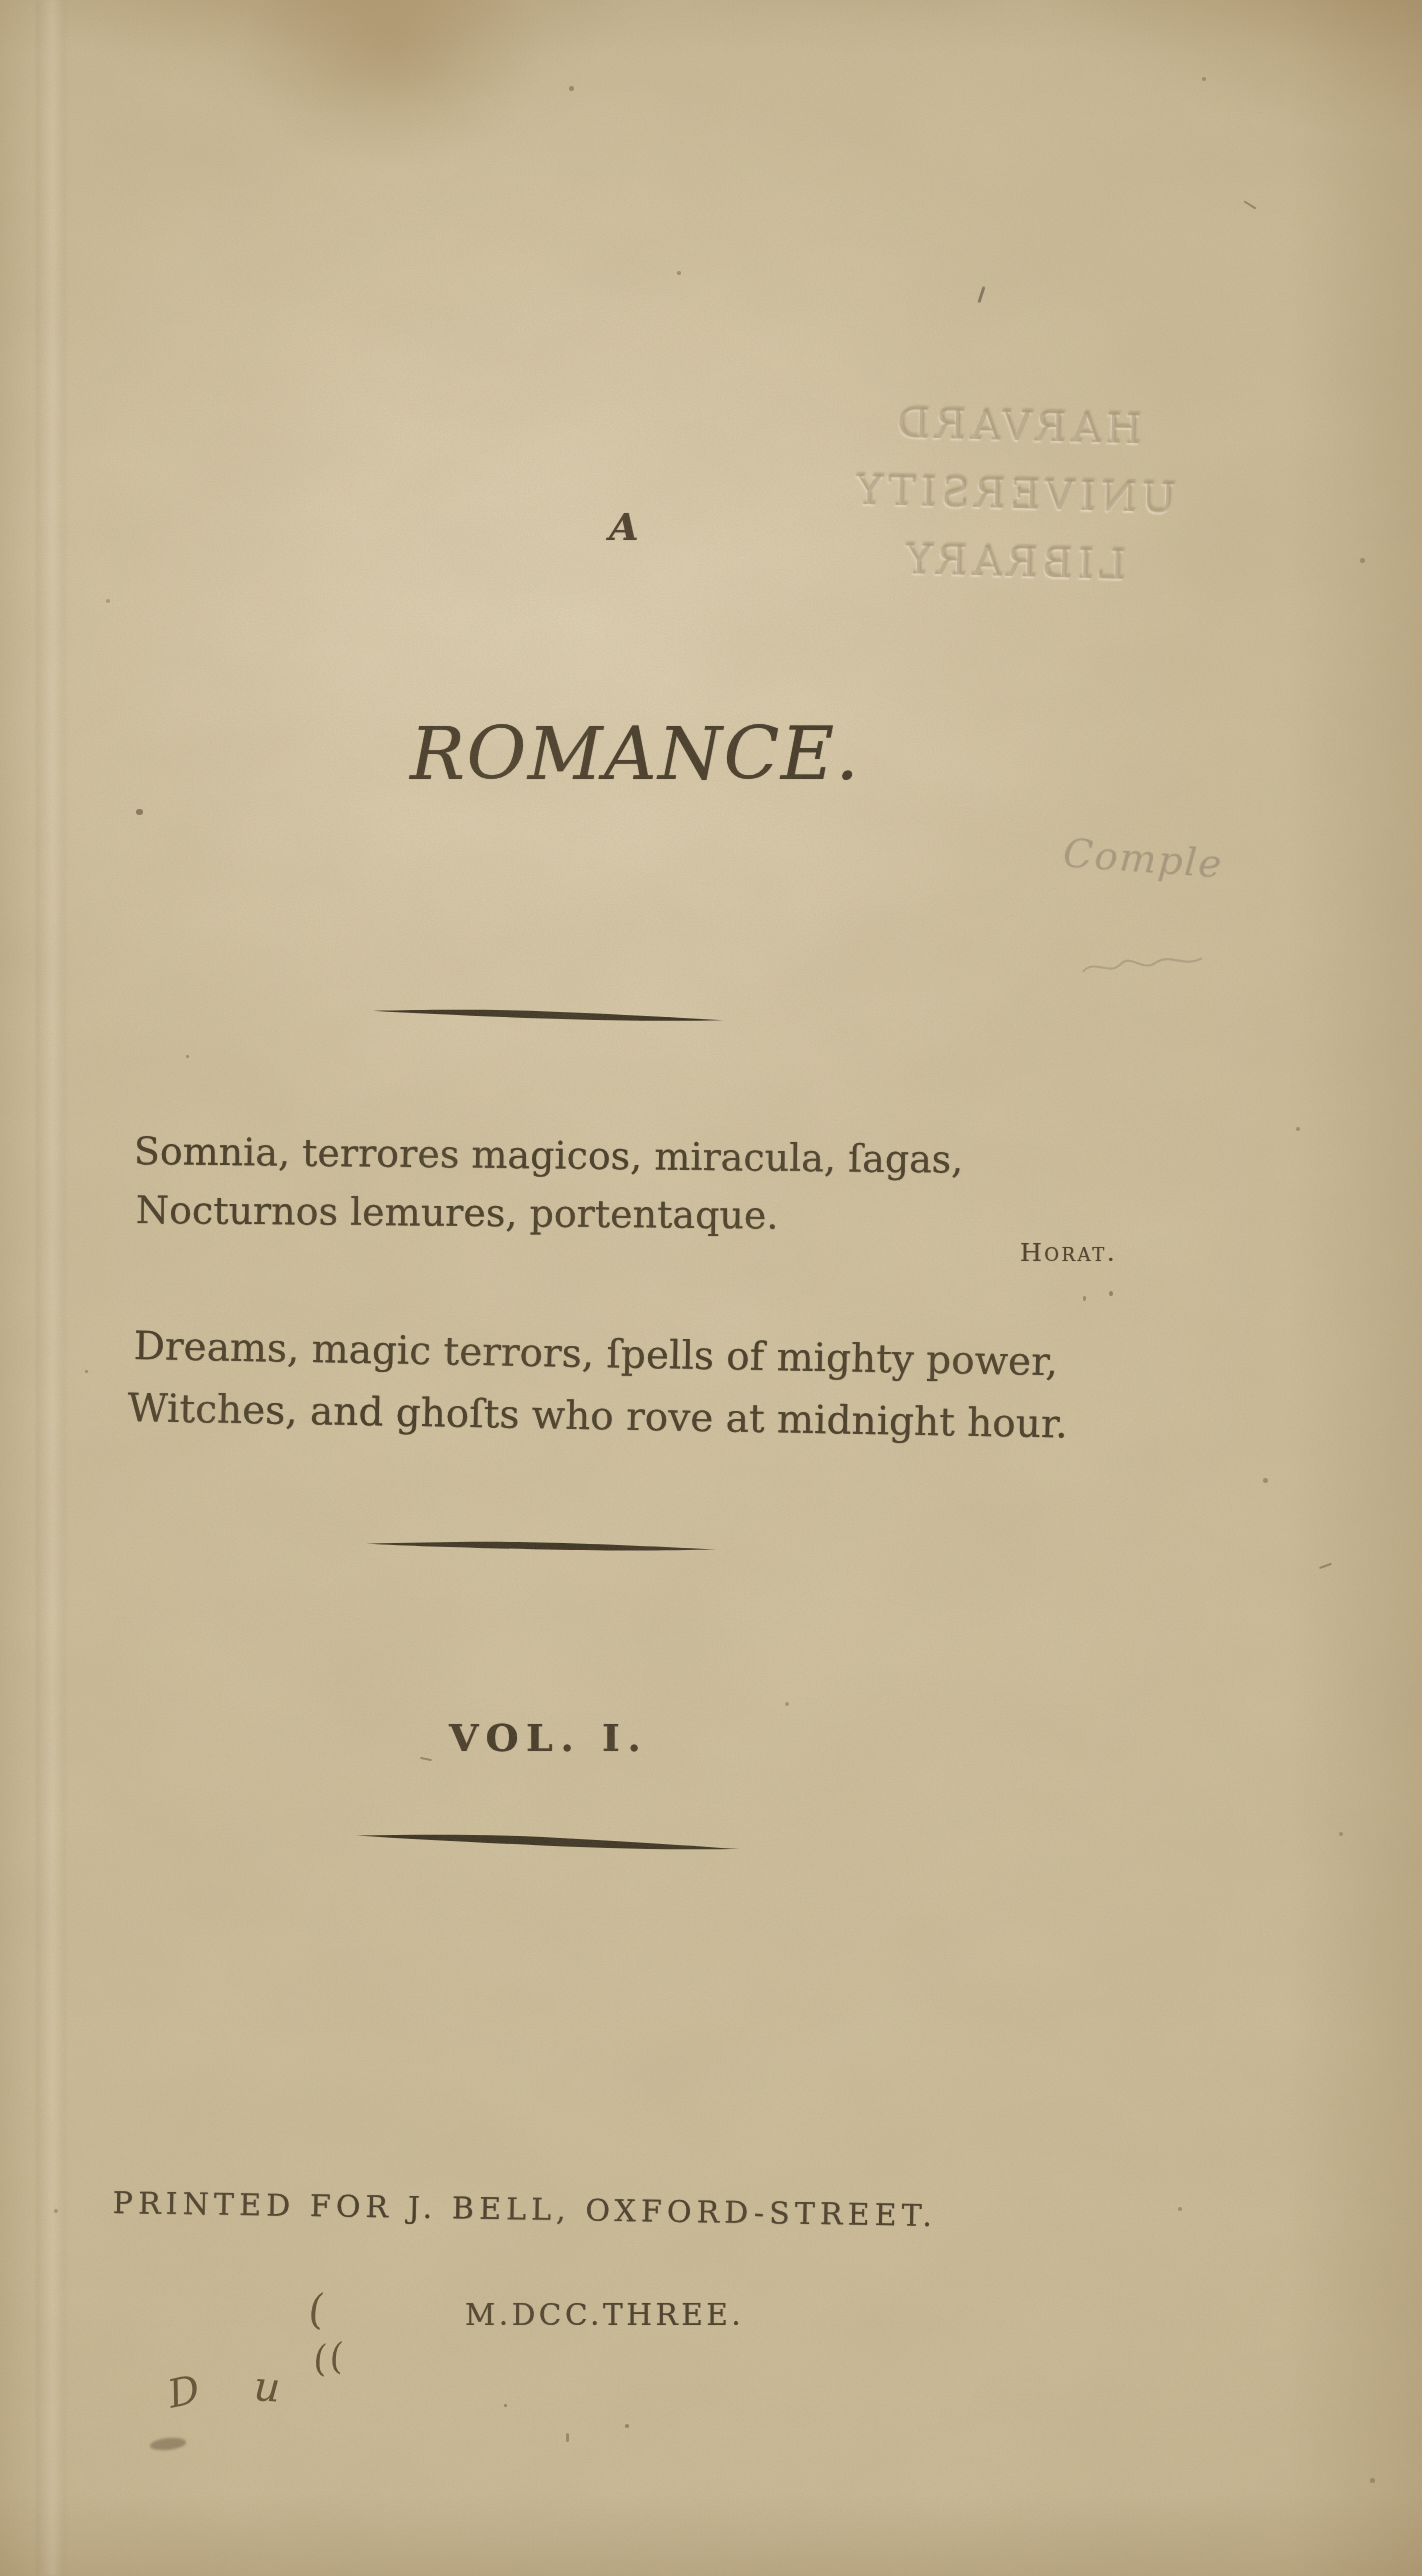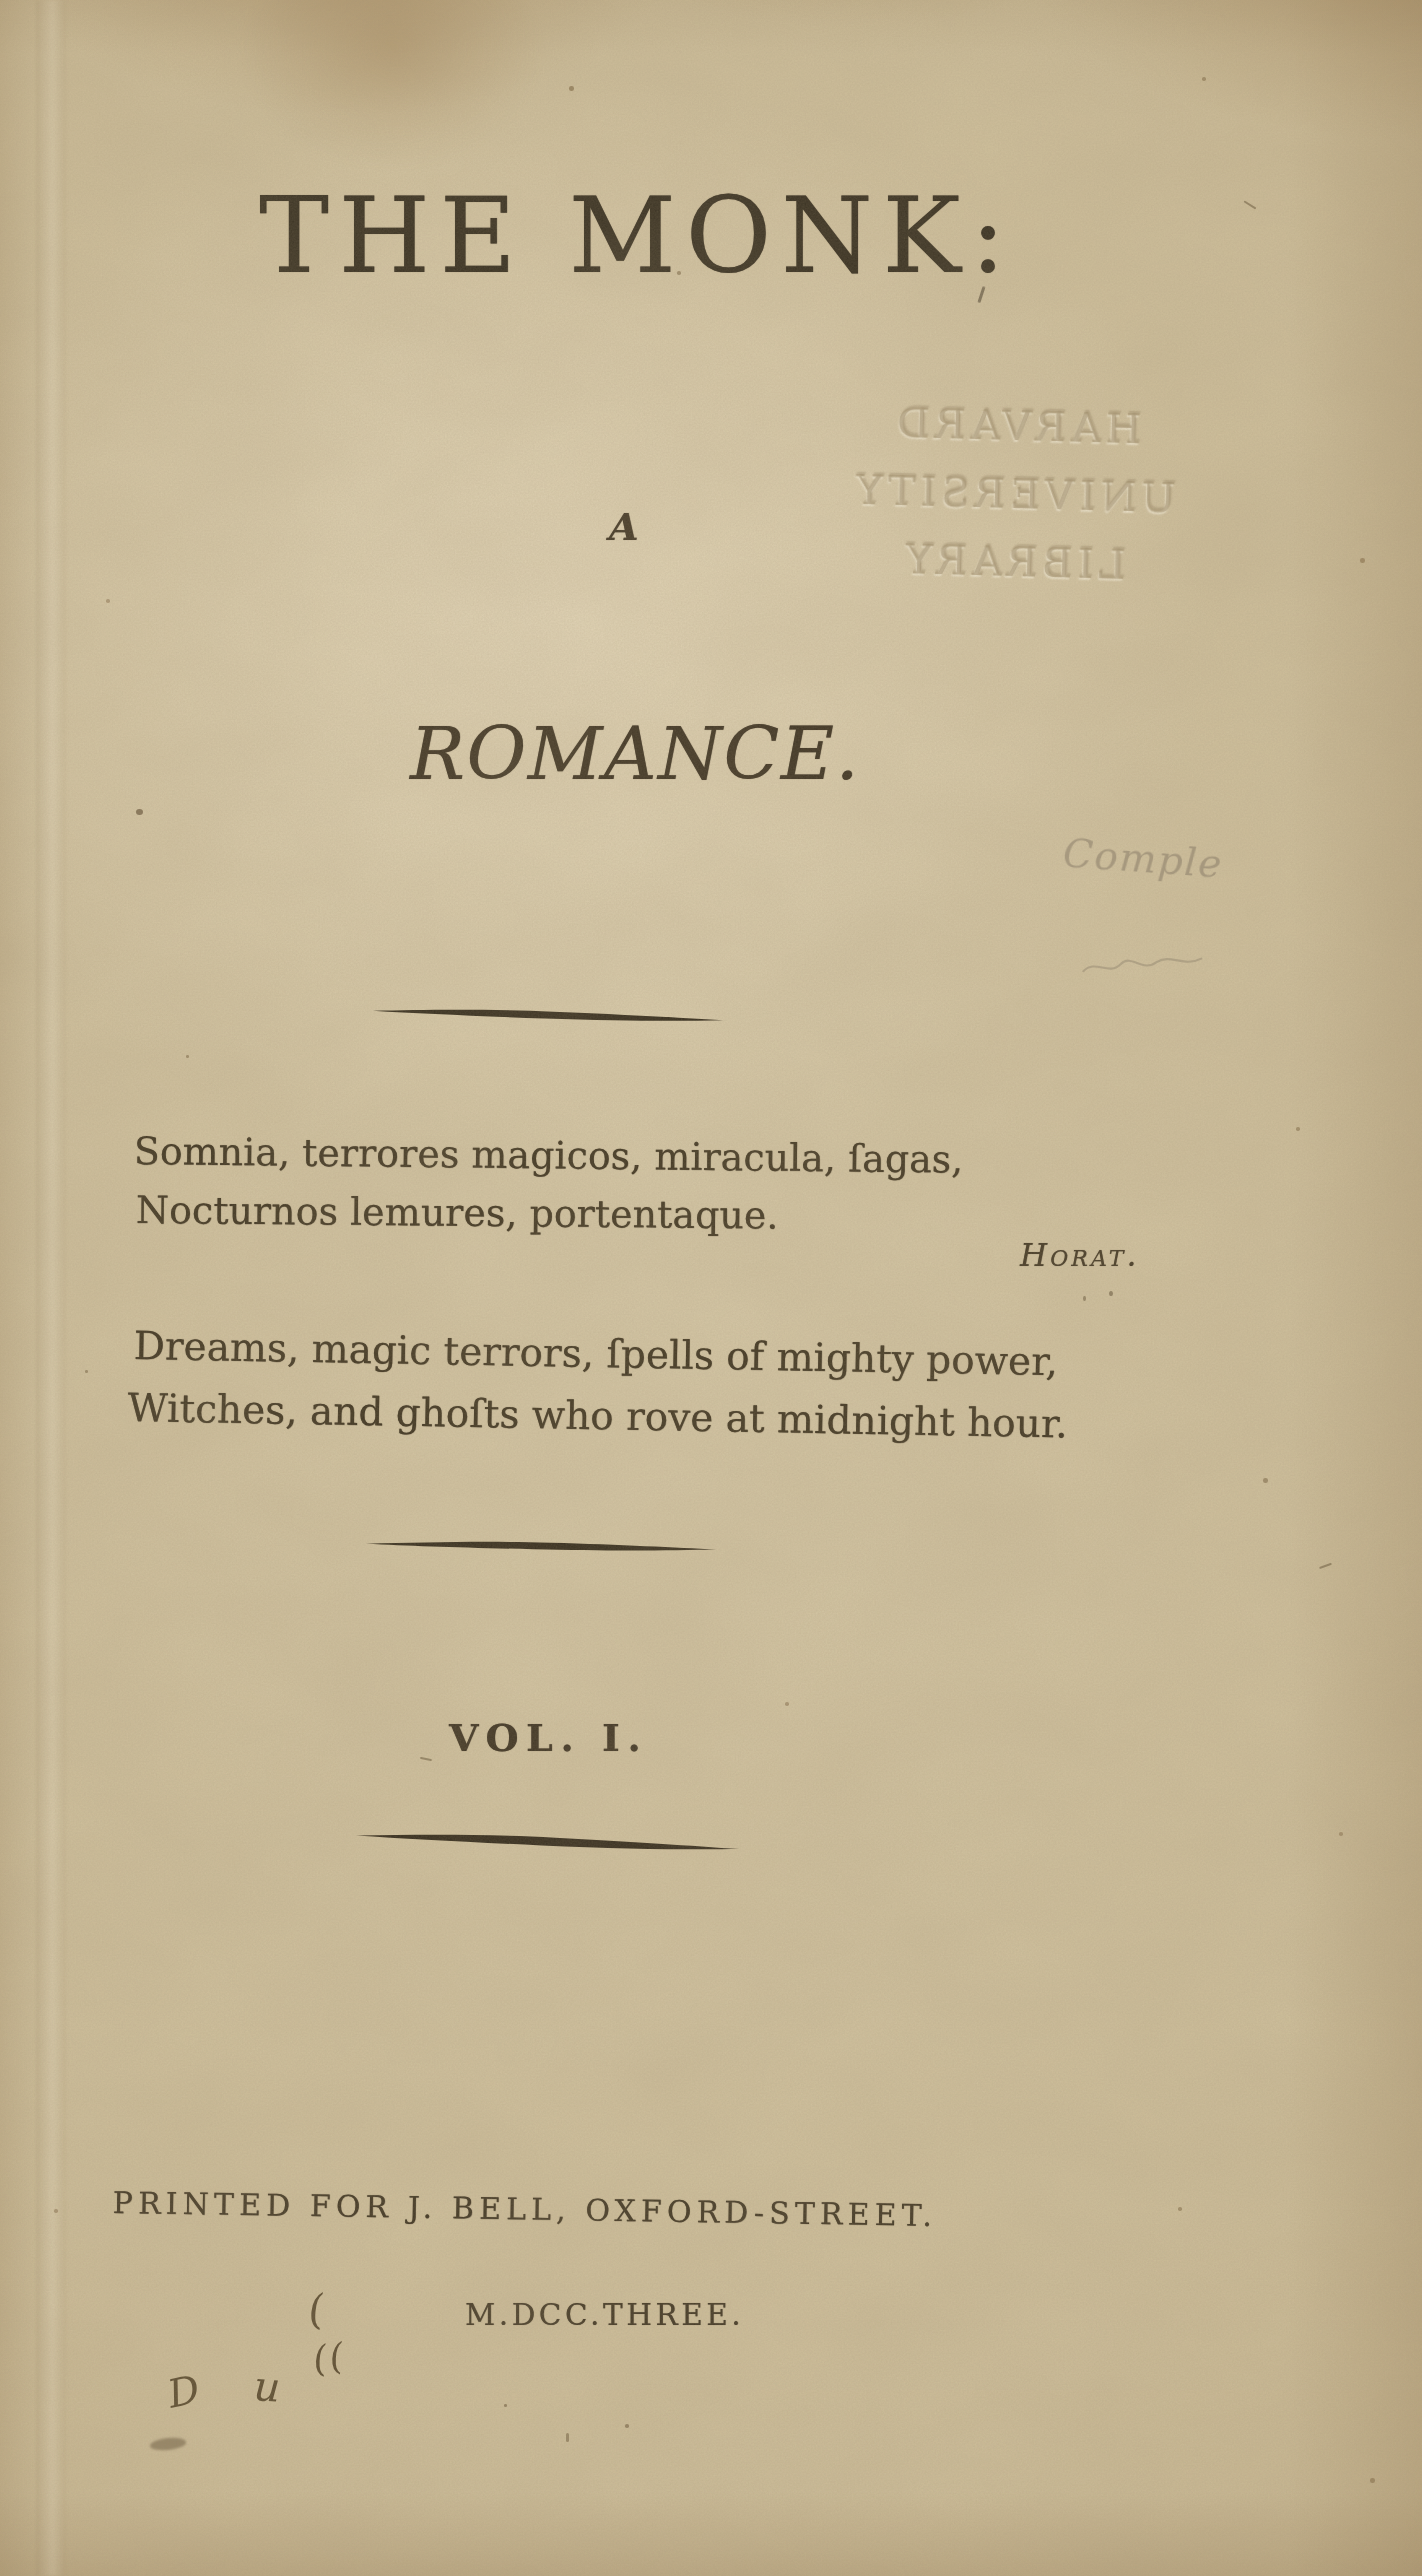--- a/index.html
+++ b/index.html
@@ -22,21 +22,21 @@
   .press{text-shadow:0 0 0.9px rgba(46,37,25,.55), 0.4px 0.4px 0 rgba(46,37,25,.25);}
   .title{left:259px;top:184px;font-size:105px;letter-spacing:.09em;color:#262014;}
   .half-title-a{left:609px;top:508px;font-size:38px;font-style:italic;font-weight:bold;color:#33291a;}
   .subtitle{left:410px;top:717px;font-size:73px;font-style:italic;letter-spacing:.02em;color:#2e2517;text-align:right;}
   .rule{position:absolute;}
   .rule1{left:370px;top:1007px;transform:rotate(1.4deg);}
   .rule2{left:363px;top:1538px;transform:rotate(0.8deg);}
   .rule3{left:354px;top:1832px;transform:rotate(1.9deg);}
   .latin1{left:134px;top:1132px;font-size:38px;transform:rotate(.6deg);transform-origin:left top;color:#322917;}
   .latin2{left:136px;top:1191px;font-size:38px;transform:rotate(.5deg);transform-origin:left top;color:#322917;}
-  .horat{left:1020px;top:1240px;font-size:31px;font-variant:small-caps;letter-spacing:.10em;color:#362c1a;font-style:italic;}
+  .horat{left:1020px;top:1240px;font-size:25px;font-variant:small-caps;letter-spacing:.10em;color:#362c1a;}
   .eng1{left:134px;top:1326px;font-size:39px;transform:rotate(1deg);transform-origin:left top;color:#322917;}
   .eng2{left:128px;top:1388px;font-size:39px;transform:rotate(1deg);transform-origin:left top;color:#322917;}
   .volumes{left:361px;top:1623px;font-size:35px;letter-spacing:.06em;color:#2e2517;}
   .volnum{left:449px;top:1719px;font-size:38px;letter-spacing:.20em;color:#2e2517;font-weight:bold;}
   .city{left:413px;top:2082px;font-size:53px;letter-spacing:.47em;color:#2b2216;}
   .publisher{left:113px;top:2188px;font-size:30px;letter-spacing:.17em;transform:rotate(.9deg);transform-origin:left top;color:#332a19;}
   .year{left:465px;top:2301px;font-size:29.5px;letter-spacing:.12em;color:#342b1a;}
   .stamp{left:854px;top:392px;width:322px;text-align:center;font-size:41px;line-height:68px;
     letter-spacing:.12em;color:rgba(158,140,105,.55);transform:scaleX(-1) rotate(-1.5deg);
     text-shadow:0.9px 1.8px 1.8px rgba(248,240,218,.95), -0.9px -1.8px 1.8px rgba(110,90,60,.30);
@@ -69,21 +69,20 @@
 
   <div class="crease"></div>
   <div class="stain-top"></div>
 
   <div class="el stamp">
     <div>HARVARD</div>
     <div>UNIVERSITY</div>
     <div>LIBRARY</div>
   </div>
 
-  <div class="el title press">THE MONK:</div>
   <div class="el half-title-a press">A</div>
   <div class="el subtitle press">ROMANCE.</div>
 
   <svg class="rule rule1" width="356" height="18" viewBox="0 0 398 20">
     <path fill="#272013" d="M3 9 C 60 6.5, 125 3.8, 205 5 C 285 6.2, 345 8.2, 395 10 C 345 12.2, 280 13.8, 195 12.8 C 115 12, 55 11, 3 9 Z"></path>
   </svg>
 
   <div class="el latin1 press">Somnia, terrores magicos, miracula, ſagas,</div>
   <div class="el latin2 press">Nocturnos lemures, portentaque.</div>
   <div class="el horat press">Horat.</div>

